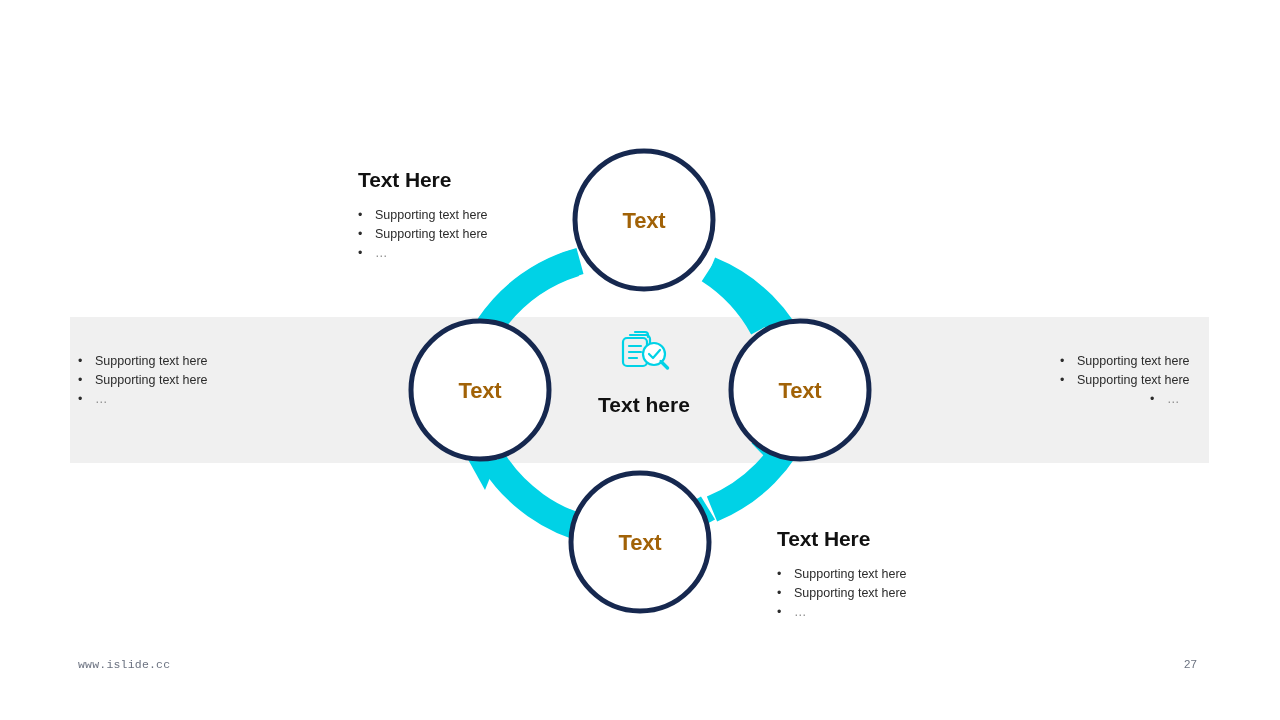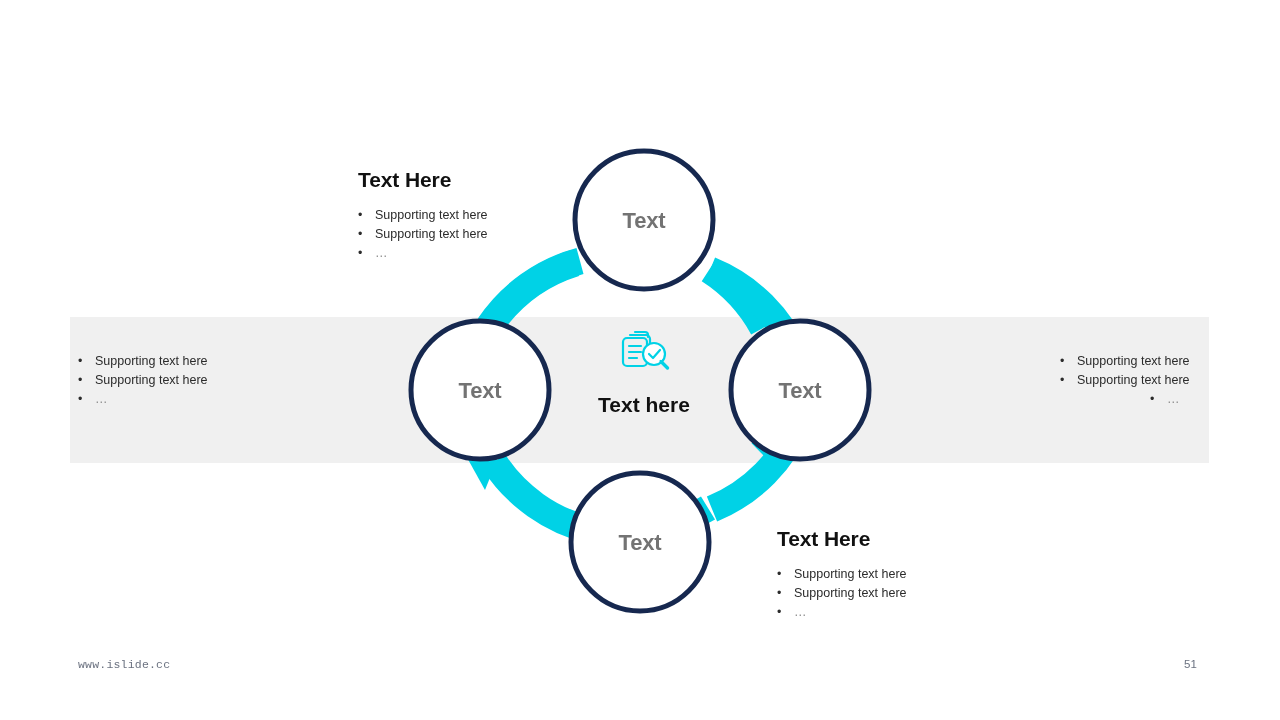--- a/index.html
+++ b/index.html
@@ -34,21 +34,21 @@
     top: 130px;
     width: 500px;
     height: 490px;
   }
 
   
   .node-label {
     position: absolute;
     font-size: 22px;
     font-weight: bold;
-    color: #737373;
+    color: #a16207;
     letter-spacing: -0.2px;
     white-space: nowrap;
     transform: translate(-50%, -50%);
   }
   .node-top    { left: 644px; top: 221px; }
   .node-left   { left: 480px; top: 391px; }
   .node-right  { left: 800px; top: 391px; }
   .node-bottom { left: 640px; top: 543px; }
 
   
@@ -269,15 +269,15 @@
         <span class="txt">Supporting  text here</span>
       </li>
       <li class="ellipsis">
         <span class="dot">•</span>
         <span class="txt">…</span>
       </li>
     </ul>
   </div>
 
   <div class="footer-url">www.islide.cc</div>
-  <div class="footer-page">51</div>
+  <div class="footer-page">27</div>
 
 </div>
 
 </body></html>

